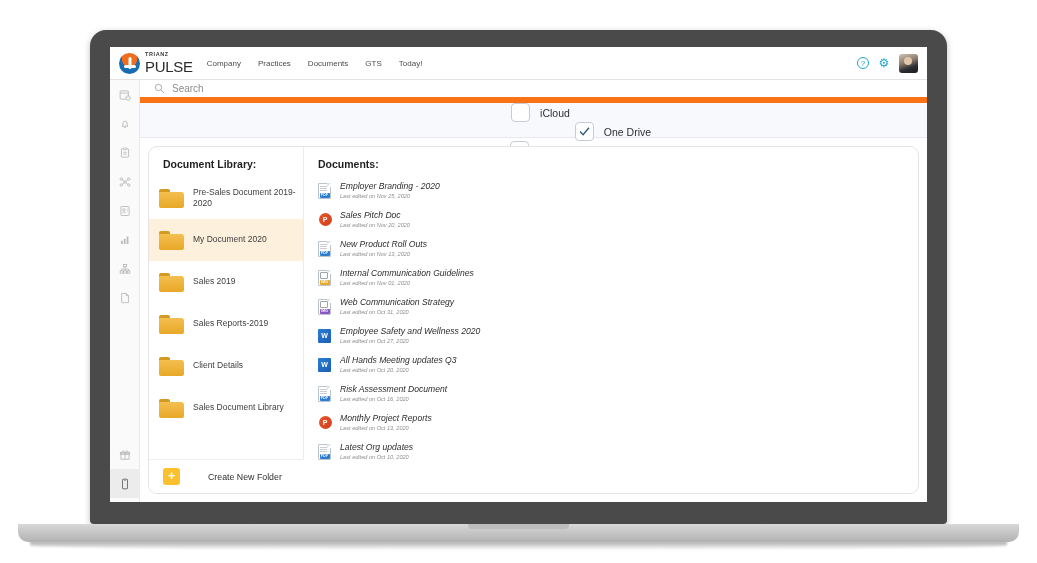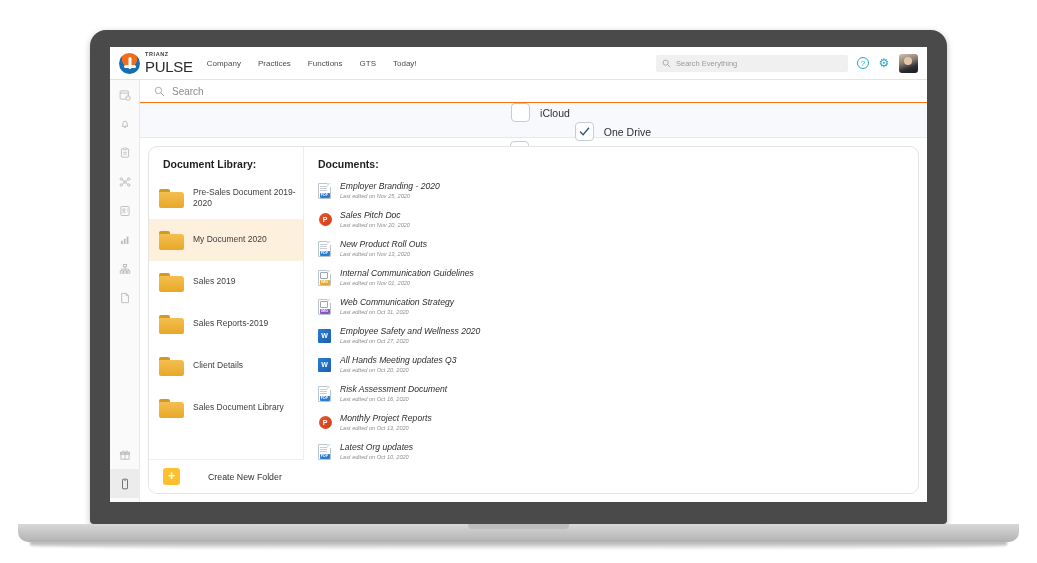--- a/index.html
+++ b/index.html
@@ -87,21 +87,21 @@
   }
   .rail-btn { width:30px; height:29px; display:flex; align-items:center; justify-content:center; cursor:pointer; }
   .rail-btn svg { opacity:0.42; }
   .rail-btn.selected { background:#ececec; }
   .rail-btn.selected svg { opacity:0.75; }
   #rail-bottom { position:absolute; bottom:4px; left:0; width:30px; }
 
   
   #content { position:absolute; left:30px; top:33px; width:787px; height:422px; background:#ffffff; }
 
-  #search-row { height:23px; border-bottom:1px solid #f97316; display:flex; align-items:center; padding-left:14px; background:#fff;}
+  #search-row { height:23px; border-bottom:6px solid #f97316; display:flex; align-items:center; padding-left:14px; background:#fff;}
   #search-row .txt { font-size:10px; color:#8d8d8d; margin-left:7px; }
 
   #source-row {
     height:35px; background:#f7f9fc; border-bottom:1px solid #e6e9ee;
     display:flex; align-items:center;flex-direction:column;
   }
   .source-item { display:flex; align-items:center; cursor:pointer; }
   .chk {
     width:19px; height:19px; border:1px solid #c6cbd4; border-radius:4px;
     background:#ffffff; display:flex; align-items:center; justify-content:center; flex:none;
@@ -174,33 +174,26 @@
         <div class="logo-mark"></div>
         <div class="logo-text">
           <span class="logo-trianz">TRIANZ</span>
           <span class="logo-pulse">PULSE</span>
         </div>
       </div>
 
       <div id="main-nav">
         <div class="nav-item">Company</div>
         <div class="nav-item">Practices</div>
-        <div class="nav-item">Functions</div>
+        <div class="nav-item">Documents</div>
         <div class="nav-item">GTS</div>
         <div class="nav-item">Today!</div>
       </div>
 
       <div id="header-right">
-        <div id="global-search">
-          <svg width="9" height="9" viewBox="0 0 16 16">
-            <circle cx="6.5" cy="6.5" r="4.6" fill="none" stroke="#9a9a9a" stroke-width="1.4"></circle>
-            <line x1="10" y1="10" x2="14.5" y2="14.5" stroke="#9a9a9a" stroke-width="1.4"></line>
-          </svg>
-          <span class="txt">Search Everything</span>
-        </div>
         <div class="circ-icon">?</div>
         <div class="gear-icon">⚙</div>
         <div id="avatar"></div>
       </div>
     </div>
 
     <div id="left-rail">
       <div class="rail-btn">
         <svg width="12" height="12" viewBox="0 0 16 16">
           <rect x="1.5" y="2.5" width="11" height="11" rx="1" fill="none" stroke="#555" stroke-width="1.1"></rect>

